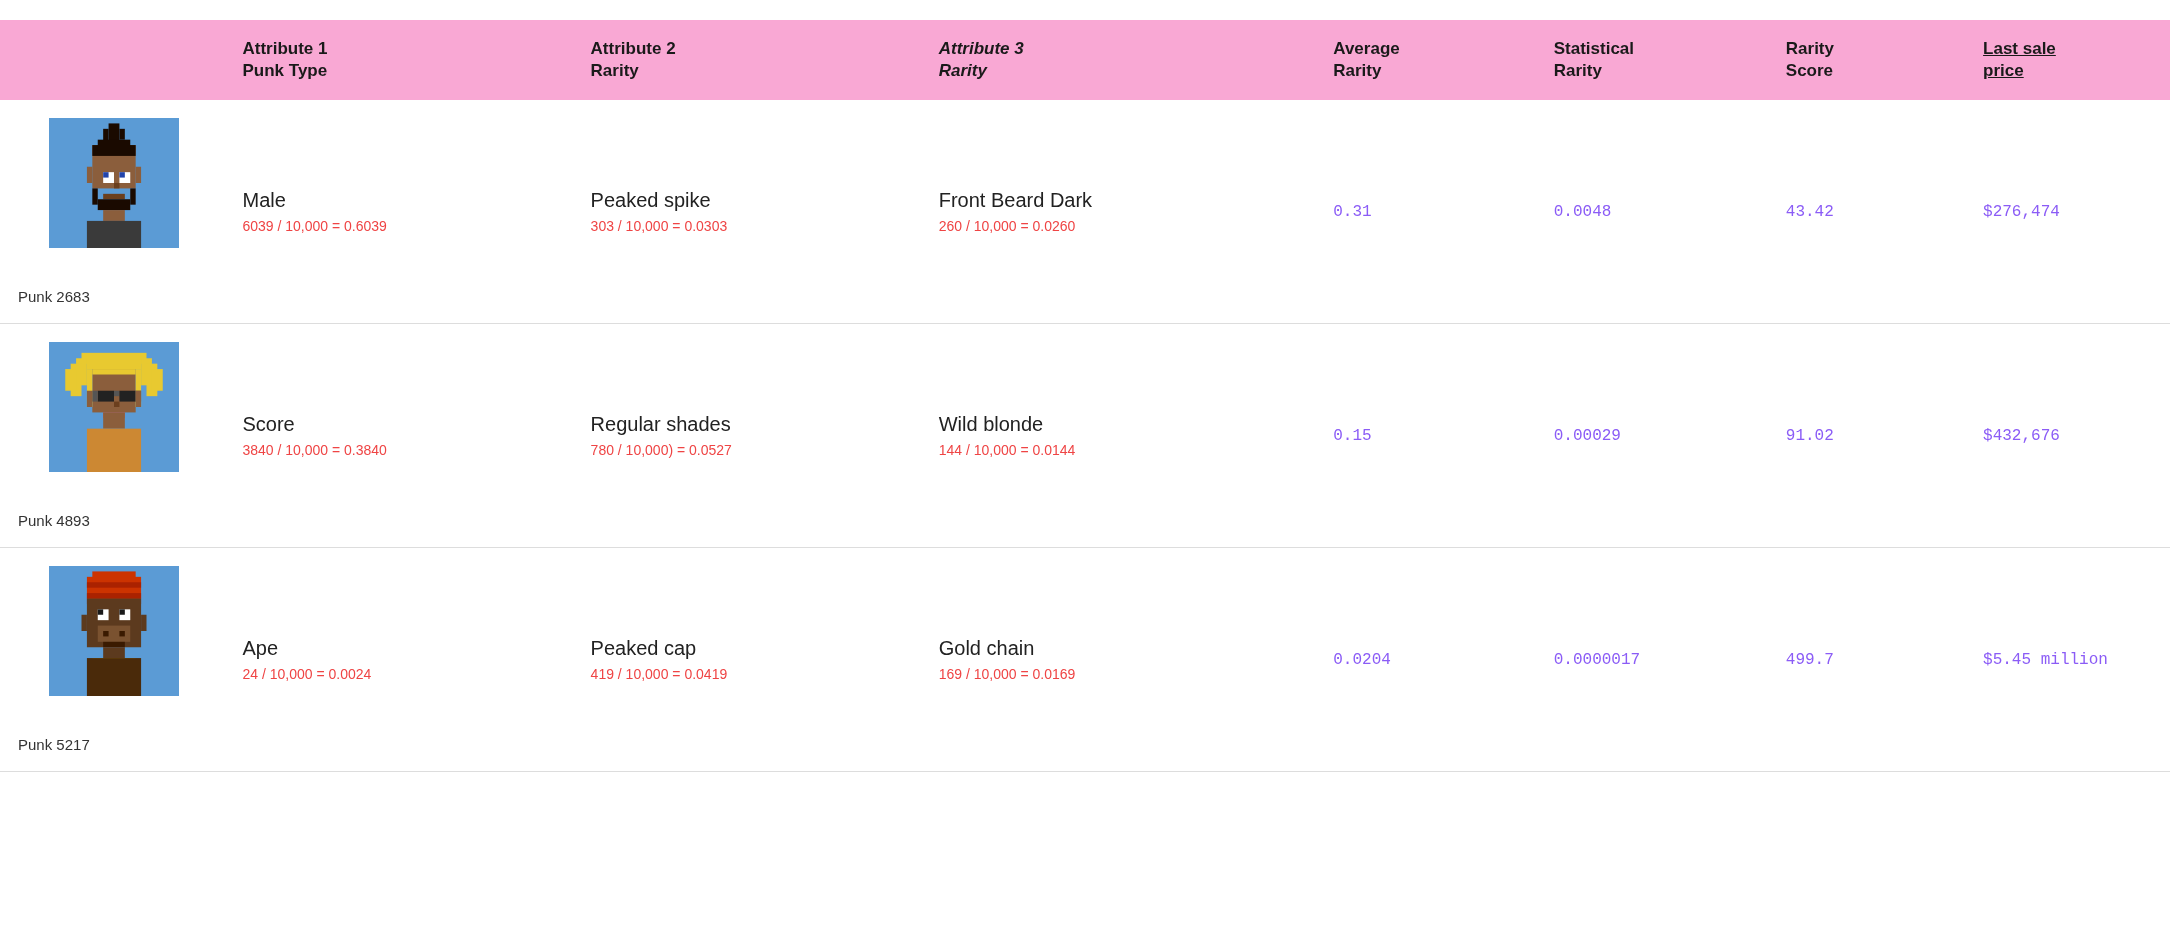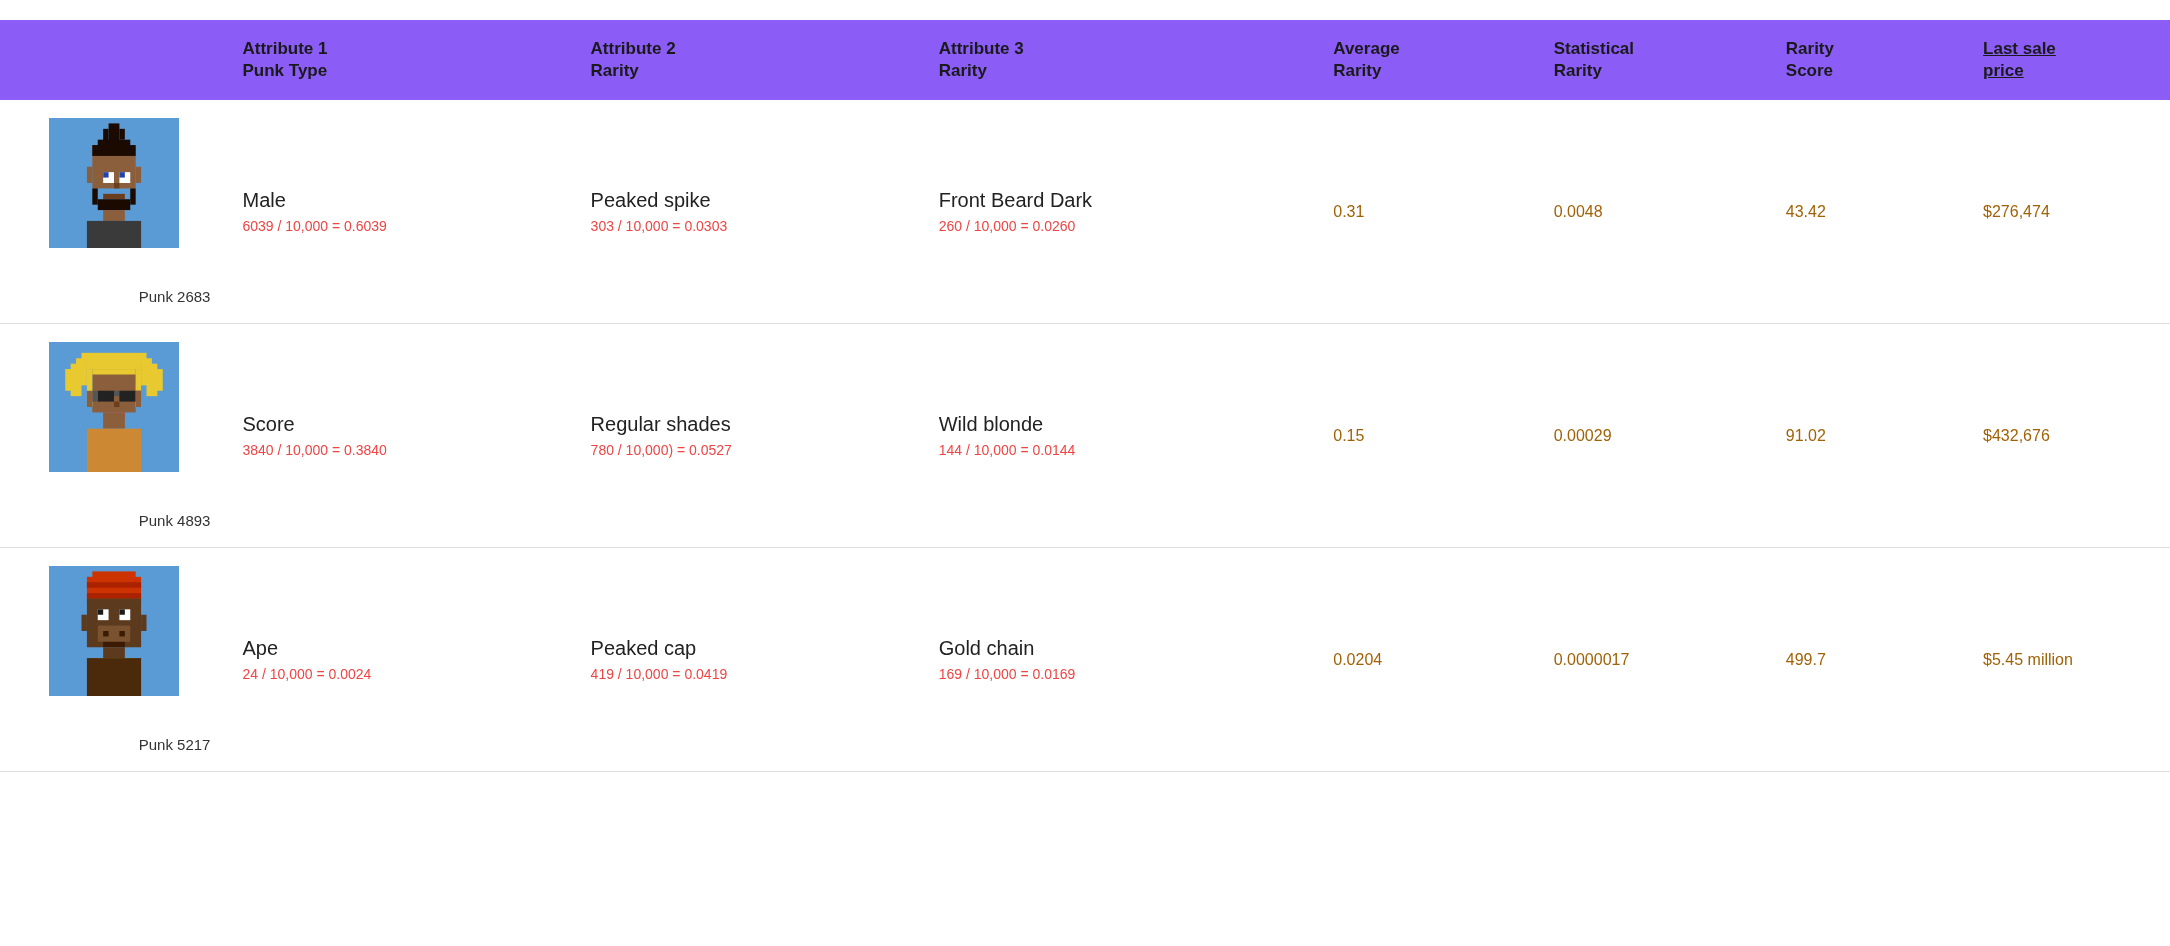--- a/index.html
+++ b/index.html
@@ -11,21 +11,21 @@
     }
     .table-container {
       width: 2170px;
       padding: 20px 0;
     }
     table {
       width: 100%;
       border-collapse: collapse;
     }
     thead tr {
-      background: #8b5cf6;
+      background: #f9a8d4;
       padding-left: 48px;
     }
     thead th {
       padding: 18px 22px;
       text-align: left;
       font-weight: 700;
       font-size: 17px;
       color: #1a1a1a;
       vertical-align: top;
       line-height: 1.3;
@@ -45,56 +45,57 @@
     }
     .punk-img-wrapper {
       width: 130px;
       height: 130px;
       margin: 0 auto 8px auto;
       display: block;
     }
     .punk-label {
       font-size: 15px;
       color: #333;
-      text-align: right;
+      text-align: left;
       margin-top: 40px;
     }
     .attr-main {
       font-size: 20px;
       font-weight: 500;
       color: #222;
       margin-bottom: 6px;
     }
     .attr-sub {
       font-size: 14px;
       color: #ef4444;
     }
     .stat-cell {
       font-size: 16px;
-      color: #a16207;
+      color: #8b5cf6;
       vertical-align: middle;
+      font-family: Liberation Mono, monospace;
     }
   </style>
 </head>
 <body>
 
 <div class="table-container">
   <table>
     <thead>
       <tr>
         <th style="width:190px;"></th>
         <th style="width:300px;">
           <span style="white-space:pre-line;">Attribute 1
 Punk Type</span>
         </th>
         <th style="width:300px;">
           <span style="white-space:pre-line;">Attribute 2
 Rarity</span>
         </th>
-        <th style="width:340px;">
+        <th style="width:340px;font-style:italic;">
           <span style="white-space:pre-line;">Attribute 3
 Rarity</span>
         </th>
         <th style="width:190px;">
           <span style="white-space:pre-line;">Average
 Rarity</span>
         </th>
         <th style="width:200px;">
           <span style="white-space:pre-line;">Statistical
 Rarity</span>

